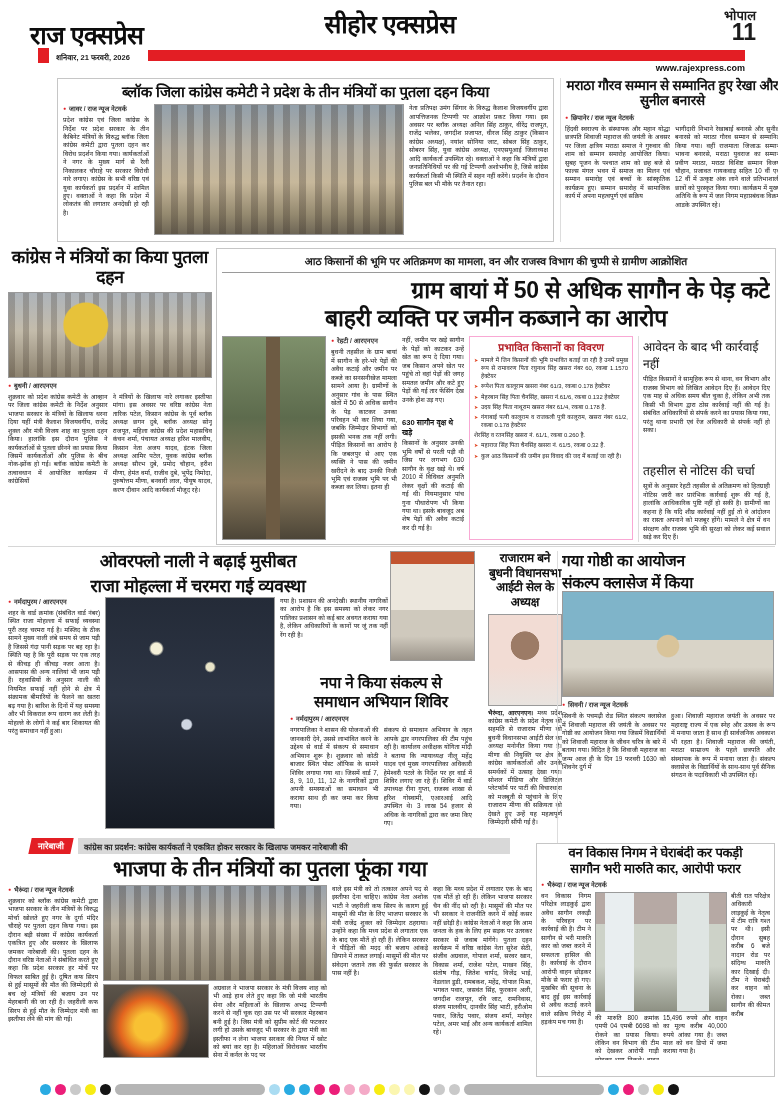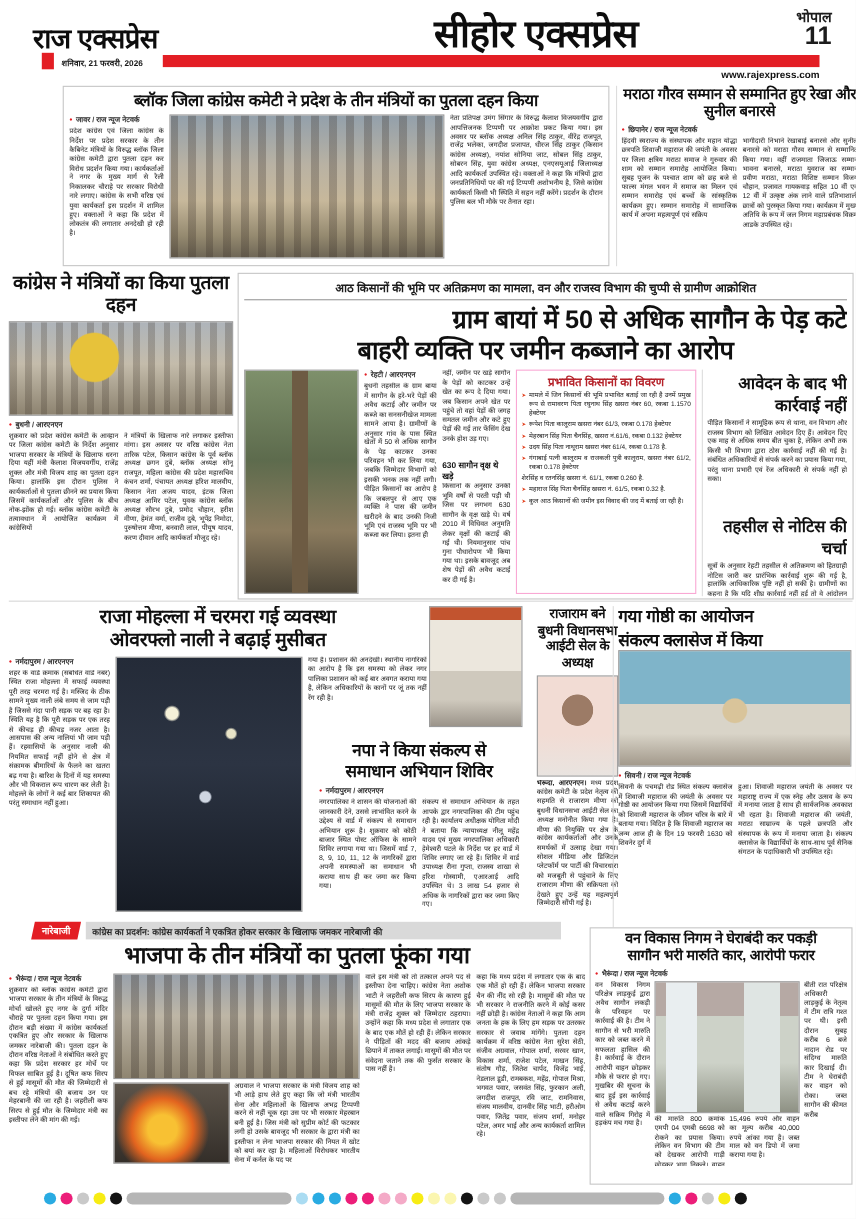--- a/index.html
+++ b/index.html
@@ -9,38 +9,38 @@
   .hl{font-weight:800;color:#101010;text-align:center;line-height:1.14;letter-spacing:-.2px;}
   .nowrap{white-space:nowrap;overflow:hidden;}
   .body{font-size:6.3px;line-height:1.34;text-align:justify;color:#222;overflow:hidden;}
   .byline{font-size:6.6px;font-weight:700;color:#333;margin-bottom:3px;white-space:nowrap;overflow:hidden;}
   .byline::before{content:"●";color:#e31e24;font-size:5px;margin-right:3px;vertical-align:1px;}
   .cols{display:flex;gap:5px;}
   .col{flex:1;min-width:0;}
   .rule{background:#d6d6d6;}
   
   .brand{font-size:25px;font-weight:800;color:#0d0d0d;letter-spacing:-.5px;}
-  .mast-title{font-size:35px;font-weight:800;color:#0d0d0d;text-align:right;letter-spacing:-.5px;}
+  .mast-title{font-size:25px;font-weight:800;color:#0d0d0d;text-align:center;letter-spacing:-.5px;}
   .edition{font-size:13px;font-weight:700;text-align:right;}
   .pagenum{font-size:23px;font-weight:800;text-align:right;line-height:.95;}
   .redbar{background:#e31e24;height:11px;}
   .date{font-size:7.5px;font-weight:700;color:#1a1a1a;white-space:nowrap;}
   .date-sq{background:#e31e24;width:11px;height:15px;}
   .website{font-size:9px;font-weight:800;color:#111;}
   
   .storybox{border:1px solid #c6c6c6;box-sizing:border-box;}
   .kicker{font-size:10.5px;font-weight:800;text-align:center;border-bottom:1px solid #9a9a9a;padding:3px 2px 4px;white-space:nowrap;overflow:hidden;}
   .fbox{border:1px solid #f9a8d4;box-sizing:border-box;padding:3px 4px;overflow:hidden;}
   .fbox-title{font-size:10.5px;font-weight:800;color:#b5222a;text-align:center;margin:0 0 3px;}
   .fbox ul{margin:0;padding:0;list-style:none;}
   .fbox li{font-size:5.9px;line-height:1.32;text-align:justify;margin-bottom:2.5px;padding-left:7px;position:relative;color:#222;}
   .fbox li::before{content:"➤";position:absolute;left:0;top:0;color:#e2421f;font-size:5px;}
   .fbox li.plain{padding-left:0;}
   .fbox li.plain::before{content:"";}
-  .sbox-title{font-size:15px;font-weight:700;text-align:right;margin:2px 0 3px;color:#111;}
+  .sbox-title{font-size:12px;font-weight:400;text-align:left;margin:2px 0 3px;color:#111;}
   .subhead{font-size:7.6px;font-weight:700;margin:3px 0 2px;color:#111;}
   .kstrip{display:flex;align-items:stretch;height:16px;}
   .klabel{background:#e31e24;color:#fff;font-size:8.5px;font-weight:800;padding:2px 8px 0;transform:skewX(-12deg);margin-right:6px;}
   .klabel span{display:inline-block;transform:skewX(12deg);}
   .ktext{background:#d9d9d9;flex:1;font-size:8px;font-weight:700;color:#2a2a2a;padding:3px 6px 0;white-space:nowrap;overflow:hidden;}
   
   .ph{box-sizing:border-box;border:1px solid #9a9a9a;}
   .ph-crowd1{background:repeating-linear-gradient(90deg,rgba(55,45,38,.28) 0 7px,rgba(0,0,0,0) 7px 16px),linear-gradient(180deg,#93a0ab 0%,#b9b2a3 35%,#c7b89b 60%,#94896f 85%,#6e6656 100%);}
   .ph-effigy{background:radial-gradient(circle at 38% 38%,#e7c23a 0 16%,rgba(0,0,0,0) 17%),repeating-linear-gradient(90deg,rgba(60,50,40,.25) 0 6px,rgba(0,0,0,0) 6px 14px),linear-gradient(180deg,#aeb4ba 0%,#c4bcab 45%,#8d8370 100%);}
   .ph-tree{background:linear-gradient(90deg,rgba(0,0,0,0) 42%,#6d5b43 42% 56%,rgba(0,0,0,0) 56%),linear-gradient(180deg,#7e906b 0%,#5d6b4d 40%,#8b7b5e 72%,#4c4537 100%);}
@@ -138,22 +138,22 @@
         <div class="body" style="height:82px;">पीड़ित किसानों ने सामूहिक रूप से थाना, वन विभाग और राजस्व विभाग को लिखित आवेदन दिए हैं। आवेदन दिए एक माह से अधिक समय बीत चुका है, लेकिन अभी तक किसी भी विभाग द्वारा ठोस कार्रवाई नहीं की गई है। संबंधित अधिकारियों से संपर्क करने का प्रयास किया गया, परंतु थाना प्रभारी एवं रेंज अधिकारी से संपर्क नहीं हो सका।</div>
         <div class="sbox-title" style="margin-top:5px;">तहसील से नोटिस की चर्चा</div>
         <div class="body" style="height:86px;">सूत्रों के अनुसार रेहटी तहसील से अतिक्रमण को हितग्राही नोटिस जारी कर प्रारंभिक कार्रवाई शुरू की गई है, हालांकि आधिकारिक पुष्टि नहीं हो सकी है। ग्रामीणों का कहना है कि यदि शीघ्र कार्रवाई नहीं हुई तो वे आंदोलन का रास्ता अपनाने को मजबूर होंगे। मामले ने क्षेत्र में वन संरक्षण और राजस्व भूमि की सुरक्षा को लेकर कई सवाल खड़े कर दिए हैं।</div>
       </div>
     </div>
   </section>
 
   <div class="abs rule" style="left:8px;top:546px;width:767px;height:1px;"></div>
 
   <section class="abs" style="left:8px;top:551px;width:380px;height:290px;">
+    <div class="hl nowrap" style="font-size:17.5px;text-align:center;margin:1px 0 5px;">ओवरफ्लो नाली ने बढ़ाई मुसीबत</div>
     <div class="hl nowrap" style="font-size:17.5px;text-align:center;">राजा मोहल्ला में चरमरा गई व्यवस्था</div>
-    <div class="hl nowrap" style="font-size:17.5px;text-align:center;margin:1px 0 5px;">ओवरफ्लो नाली ने बढ़ाई मुसीबत</div>
     <div style="display:flex;gap:5px;">
       <div style="width:92px;flex:0 0 auto;">
         <div class="byline">नर्मदापुरम / आरएनएन</div>
         <div class="body" style="height:226px;">शहर के वार्ड क्रमांक (संबंधित वार्ड नंबर) स्थित राजा मोहल्ला में सफाई व्यवस्था पूरी तरह चरमरा गई है। मस्जिद के ठीक सामने मुख्य नाली लंबे समय से जाम पड़ी है जिससे गंदा पानी सड़क पर बह रहा है। स्थिति यह है कि पूरी सड़क पर एक तरह से कीचड़ ही कीचड़ नजर आता है। आसपास की अन्य नालियां भी जाम पड़ी हैं। रहवासियों के अनुसार नाली की नियमित सफाई नहीं होने से क्षेत्र में संक्रामक बीमारियों के फैलने का खतरा बढ़ गया है। बारिश के दिनों में यह समस्या और भी विकराल रूप धारण कर लेती है। मोहल्ले के लोगों ने कई बार शिकायत की परंतु समाधान नहीं हुआ।</div>
       </div>
       <div class="ph ph-night" style="width:170px;height:232px;flex:0 0 auto;"></div>
       <div class="body" style="flex:1;height:56px;">गया है। प्रशासन की अनदेखी। स्थानीय नागरिकों का आरोप है कि इस समस्या को लेकर नगर पालिका प्रशासन को कई बार अवगत कराया गया है, लेकिन अधिकारियों के कानों पर जूं तक नहीं रेंग रही है।</div>
     </div>
   </section>
 

